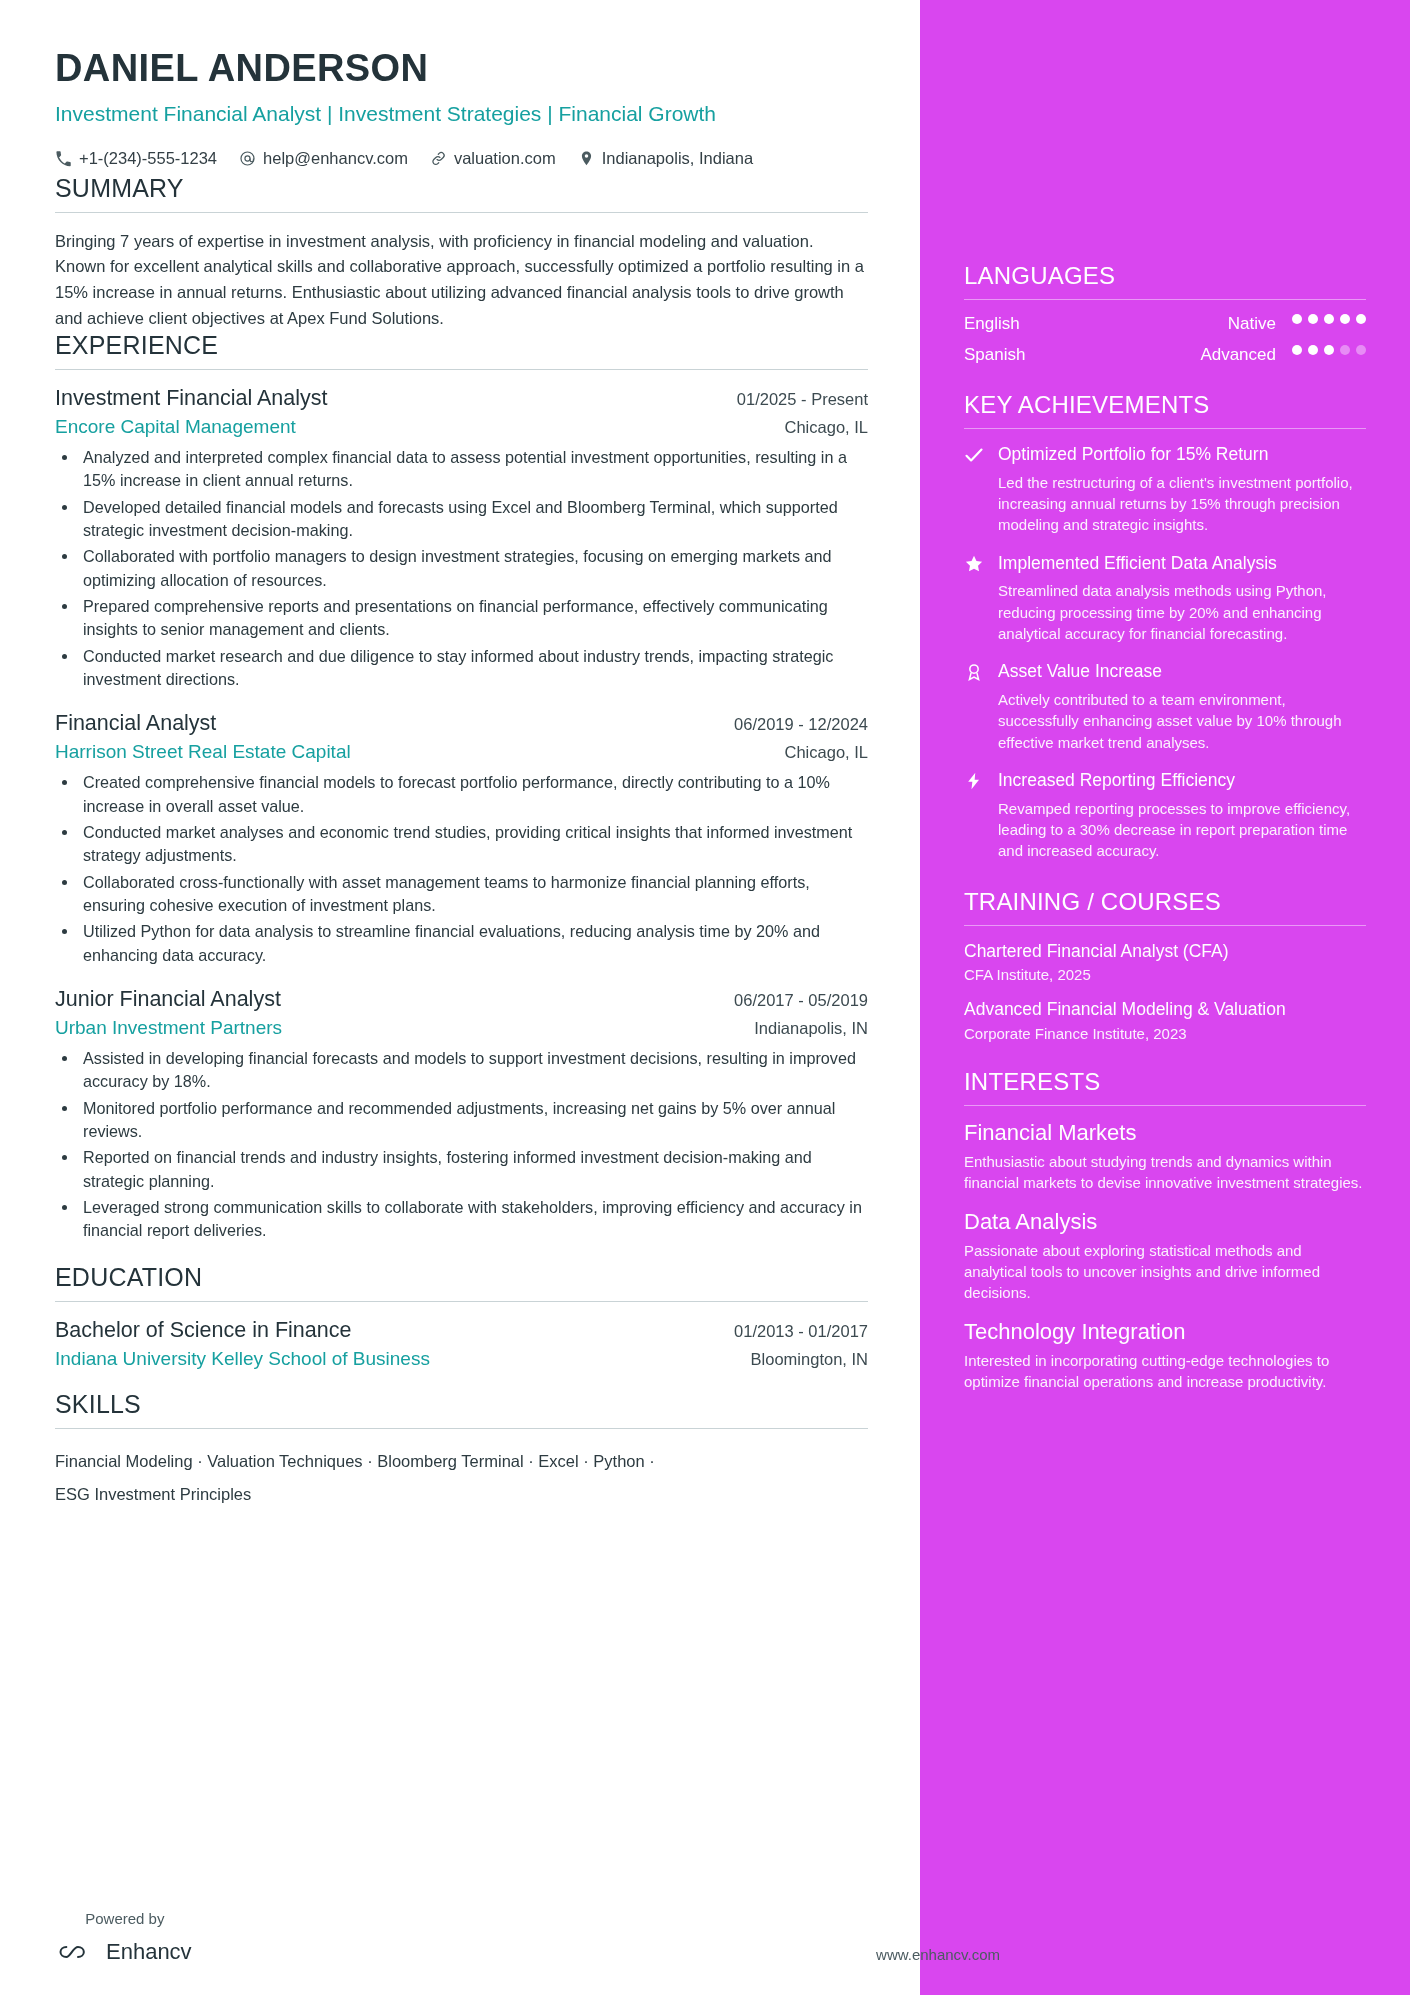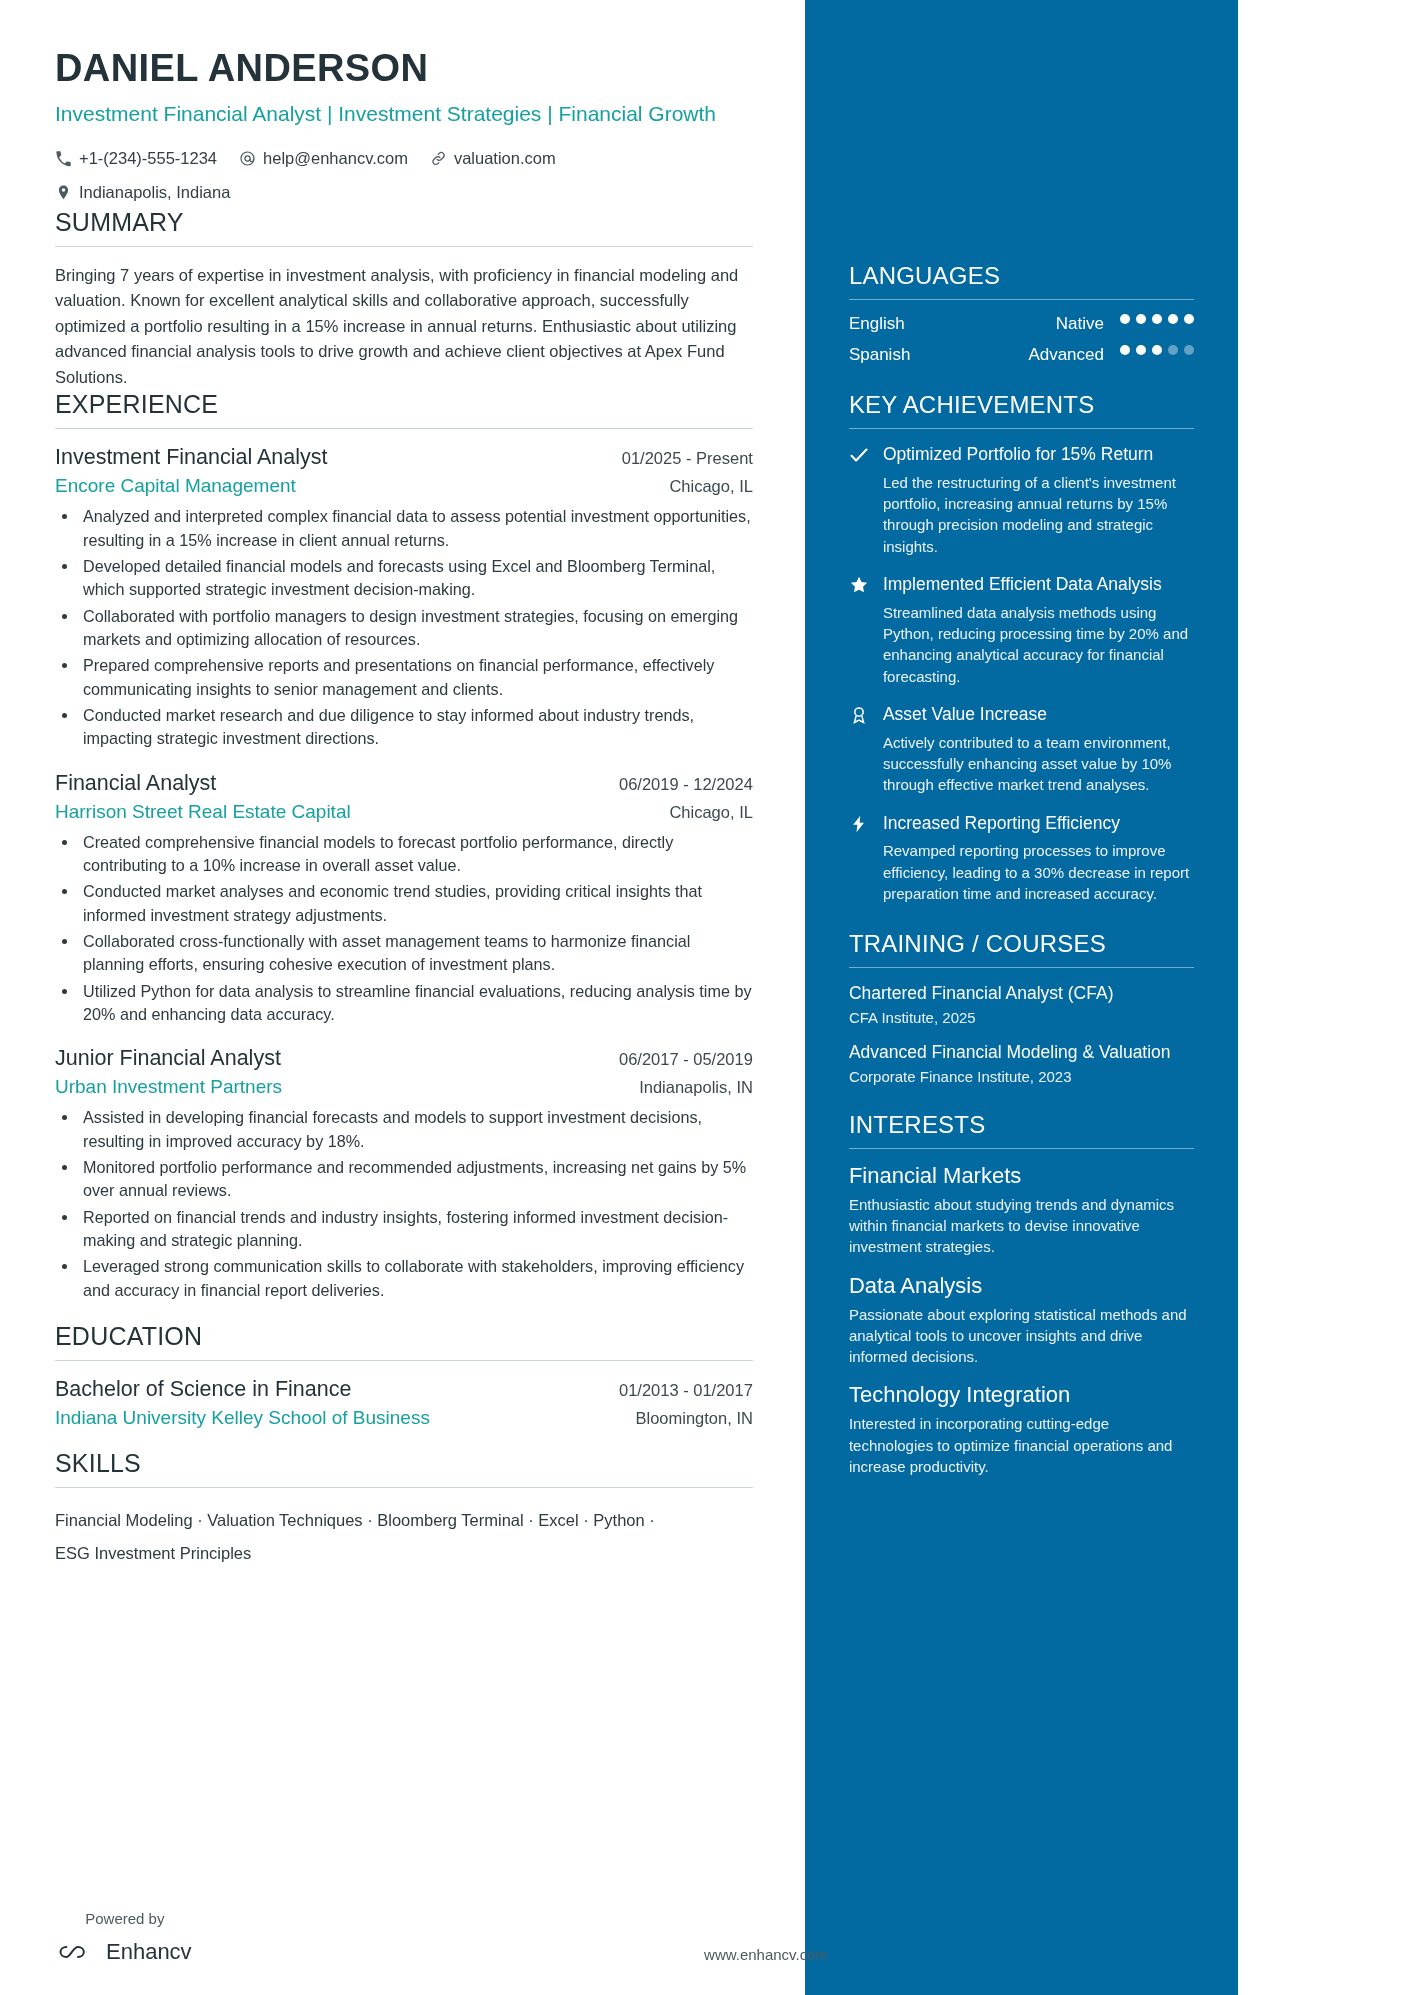--- a/index.html
+++ b/index.html
@@ -8,21 +8,21 @@
     width: 1410px;
     height: 1995px;
     background: #ffffff;
     font-family: "Liberation Sans", sans-serif;
     color: #1f2b2b;
     position: relative;
     overflow: hidden;
   }
   .page {
     position: relative;
-    width: 1238px;
+    width: 1410px;
     height: 1995px;
     display: flex;
   }
   
   .left {
     width: 920px;
     padding: 48px 52px 0 55px;
     position: relative;
   }
   .name {
@@ -115,21 +115,21 @@
     padding-left: 4px;
   }
   .skills-text {
     font-size: 16.5px;
     color: #2d3b41;
     line-height: 2.0;
   }
   
   .right {
     width: 490px;
-    background: #0369a1;
+    background: #d946ef;
     color: #ffffff;
     padding: 0 44px 0 44px;
     position: relative;
   }
   .r-top-spacer { height: 262px; }
   .r-sec-title {
     font-size: 24px;
     font-weight: 400;
     color: #ffffff;
     padding-bottom: 9px;

